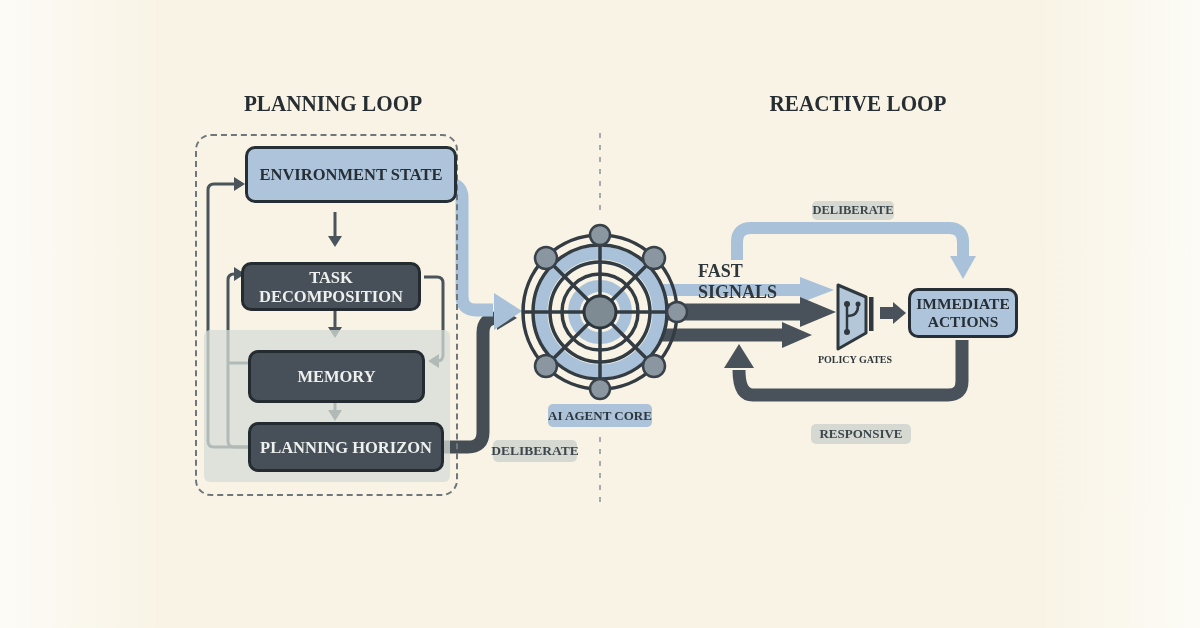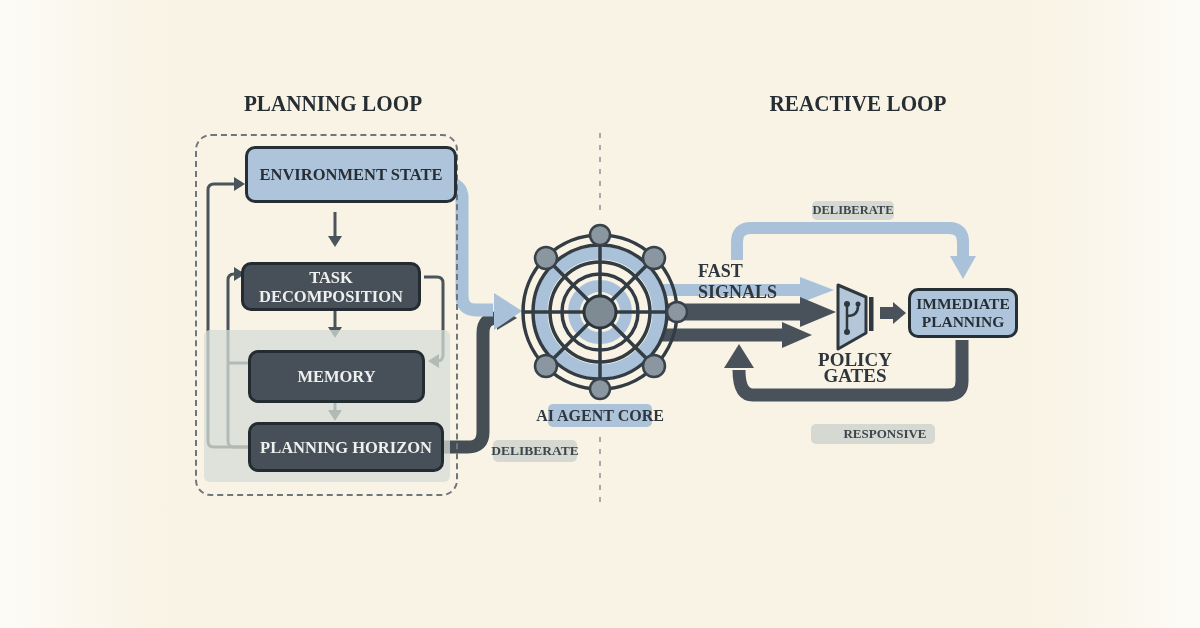--- a/index.html
+++ b/index.html
@@ -18,21 +18,21 @@
     box-sizing:border-box;border-radius:10px;display:flex;align-items:center;justify-content:center;
     text-align:center;font-weight:bold;line-height:19px;padding:2px 8px;
   }
   .box-blue{background:#adc4db;border:3px solid #262f35;color:#272f35;font-size:16.5px;}
   .box-dark{background:#475058;border:3px solid #242b31;color:#eef0ee;font-size:16.5px;}
   .pill{
     border-radius:5px;display:flex;align-items:center;justify-content:center;
     font-weight:bold;color:#3d464c;white-space:nowrap;
   }
   .pill-gray{background:#d5d9d1;font-size:13px;}
-  .pill-blue{background:#adc3d9;font-size:16px;color:#2e373d;}
+  .pill-blue{background:#adc3d9;font-size:13px;color:#2e373d;}
   .flow-label{font-weight:bold;color:#2e373d;}
   .dashed-frame{
     box-sizing:border-box;border:2.5px dashed #6d777c;border-radius:16px;
   }
   .shaded-region{background:#d6dcd7;opacity:0.75;border-radius:6px;}
 </style>
 </head>
 <body>
 
 <div class="canvas">
@@ -140,17 +140,17 @@
   <div class="abs node-box box-blue" style="left:245px;top:146px;width:212px;height:57px;">ENVIRONMENT STATE</div>
   <div class="abs node-box box-dark" style="left:241px;top:247px;width:180px;height:49px;margin-top:15px;">TASK DECOMPOSITION</div>
   <div class="abs node-box box-dark" style="left:248px;top:350px;width:177px;height:53px;">MEMORY</div>
   <div class="abs node-box box-dark" style="left:248px;top:422px;width:196px;height:50px;white-space:nowrap;">PLANNING HORIZON</div>
 
   <div class="abs pill pill-blue" style="left:548px;top:404px;width:104px;height:23px;">AI AGENT CORE</div>
   <div class="abs pill pill-gray" style="left:493px;top:440px;width:84px;height:22px;font-size:13.5px;">DELIBERATE</div>
 
   <div class="abs pill pill-gray" style="left:812px;top:201px;width:82px;height:19px;font-size:12.5px;">DELIBERATE</div>
   <div class="abs flow-label" style="left:698px;top:261px;width:100px;font-size:18px;">FAST SIGNALS</div>
-  <div class="abs flow-label" style="left:815px;top:352px;width:80px;font-size:19px;line-height:16px;text-align:center;">POLICY GATES</div>
-  <div class="abs node-box box-blue" style="left:908px;top:288px;width:110px;height:50px;font-size:15.5px;line-height:18px;">IMMEDIATE PLANNING</div>
-  <div class="abs pill pill-gray" style="left:811px;top:424px;width:100px;height:20px;padding-left:24px;">RESPONSIVE</div>
+  <div class="abs flow-label" style="left:815px;top:352px;width:80px;font-size:10px;line-height:16px;text-align:center;">POLICY GATES</div>
+  <div class="abs node-box box-blue" style="left:908px;top:288px;width:110px;height:50px;font-size:15.5px;line-height:18px;">IMMEDIATE ACTIONS</div>
+  <div class="abs pill pill-gray" style="left:811px;top:424px;width:100px;height:20px;">RESPONSIVE</div>
 
 </div>
 
 </body></html>

